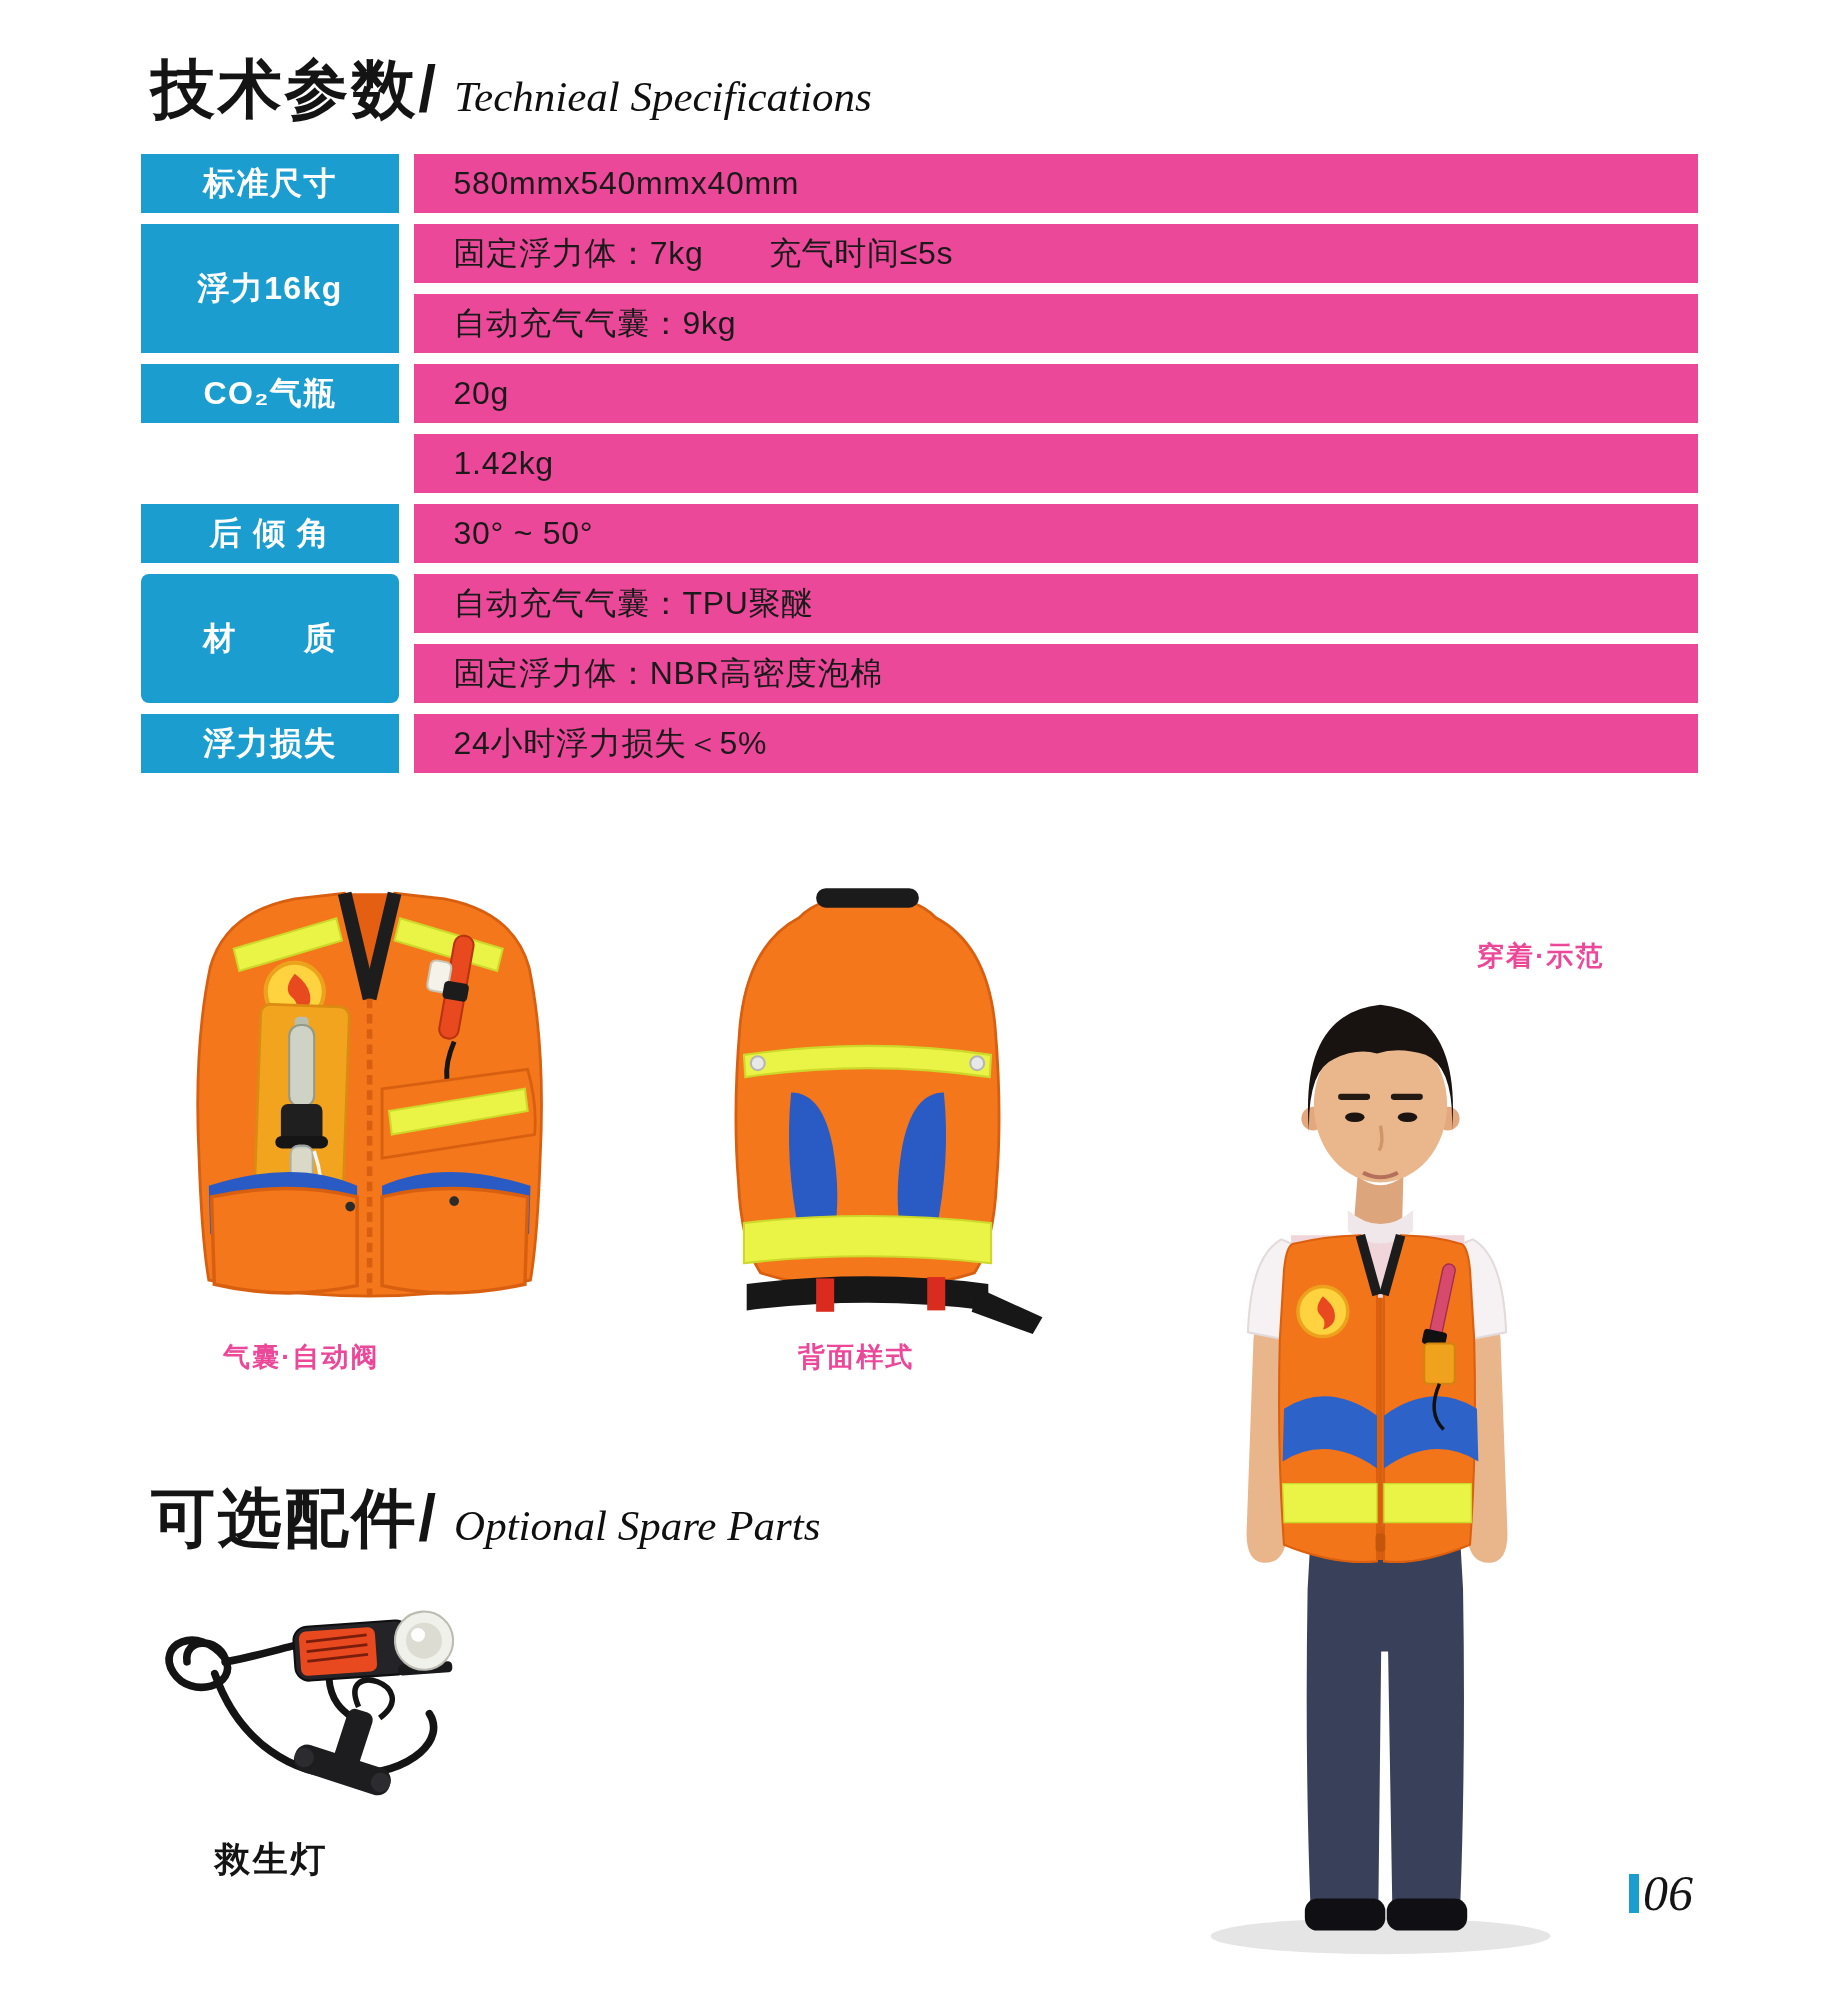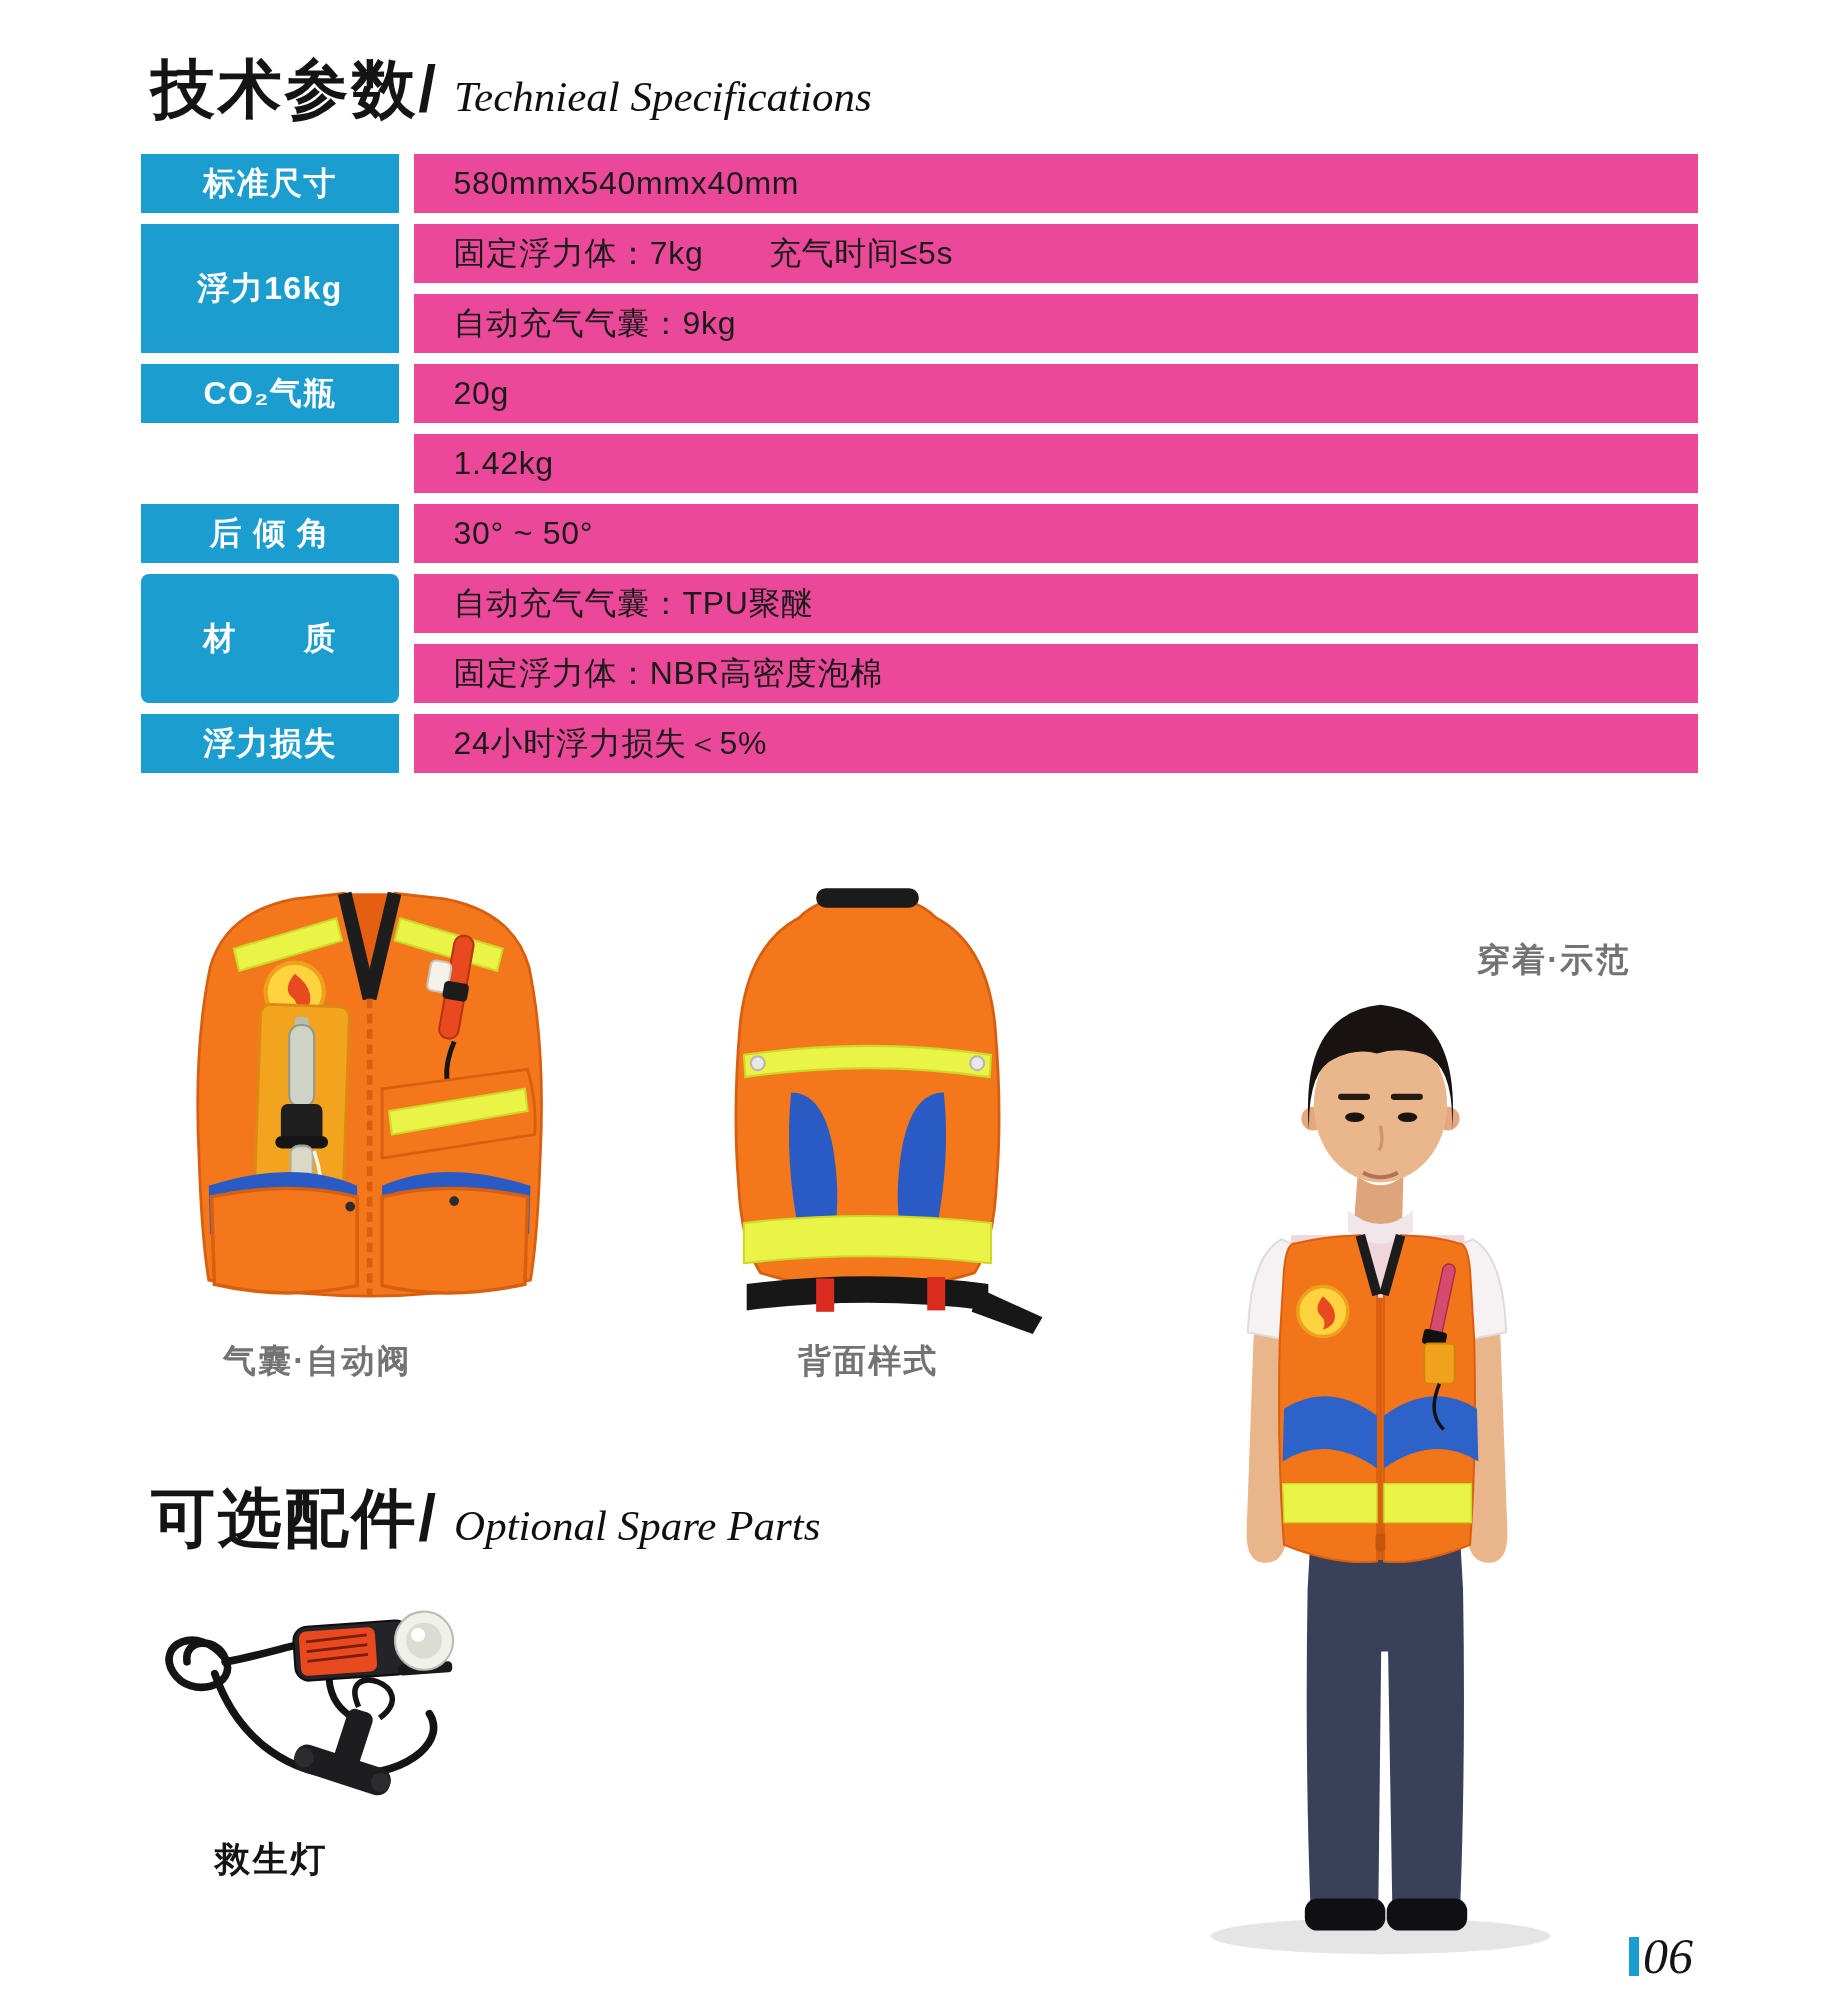--- a/index.html
+++ b/index.html
@@ -20,28 +20,28 @@
        display:flex;align-items:center;justify-content:center;white-space:pre;letter-spacing:1.4px;}
   .val{grid-column:2;background:#ec4899;color:#1a1a1a;font-size:32px;font-weight:500;
        display:flex;align-items:center;padding-left:40px;white-space:pre;letter-spacing:0.7px;}
   .lr1{grid-row:1;} .lr2{grid-row:2 / span 2;} .lr3{grid-row:4;} .lr4{grid-row:5;}
   .lr5{grid-row:6;} .lr6{grid-row:7 / span 2;border-radius:8px;} .lr7{grid-row:9;}
   .vr1{grid-row:1;} .vr2{grid-row:2;} .vr3{grid-row:3;} .vr4{grid-row:4;} .vr5{grid-row:5;}
   .vr6{grid-row:6;} .vr7{grid-row:7;} .vr8{grid-row:8;} .vr9{grid-row:9;}
 
   
   .fig{position:absolute;}
-  .cap{position:absolute;color:#737373;font-weight:bold;font-size:33px;letter-spacing:2.1px;white-space:nowrap;}
+  .cap{position:absolute;color:#ec4899;font-weight:bold;font-size:27px;letter-spacing:2.1px;white-space:nowrap;}
   #cap-front{left:223px;top:1339px;}
   #cap-back{left:798px;top:1339px;}
   #cap-model{left:1477px;top:938px;}
   #cap-light{left:215px;top:1836px;color:#141414;font-weight:600;font-size:35px;letter-spacing:2.8px;}
 
   
-  #pageno{position:absolute;left:1629px;top:1937px;display:flex;align-items:stretch;}
+  #pageno{position:absolute;left:1629px;top:1874px;display:flex;align-items:stretch;}
   #pageno .bar{width:10.4px;height:39px;background:#1c9dd0;margin-right:3.5px;}
   #pageno .num{font-family:"Liberation Serif",serif;font-style:italic;font-size:50px;
                line-height:39px;color:#141414;}
 </style>
 </head>
 <body>
 
 <div id="page">
 
   <div class="hdr" id="tech-hdr">

